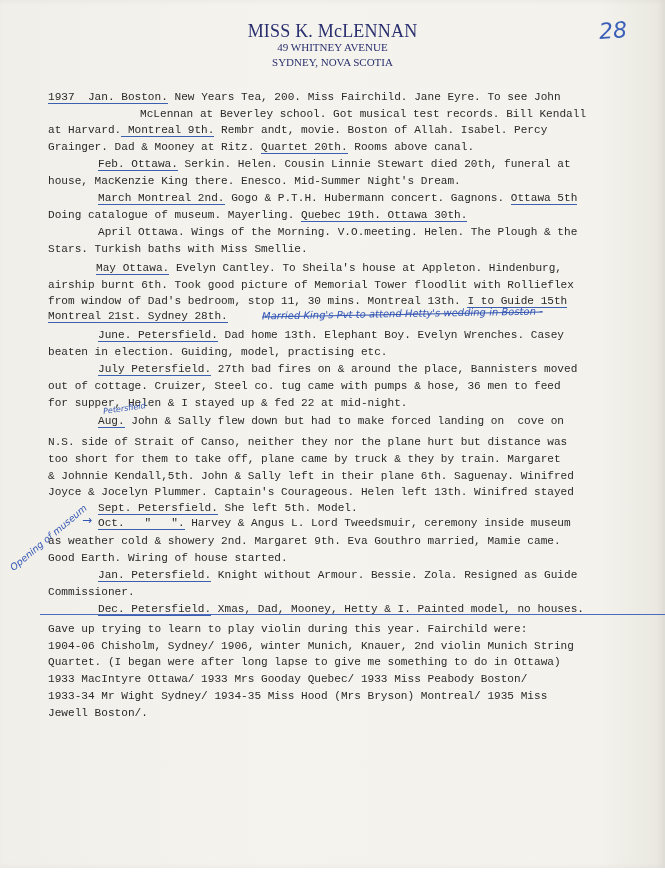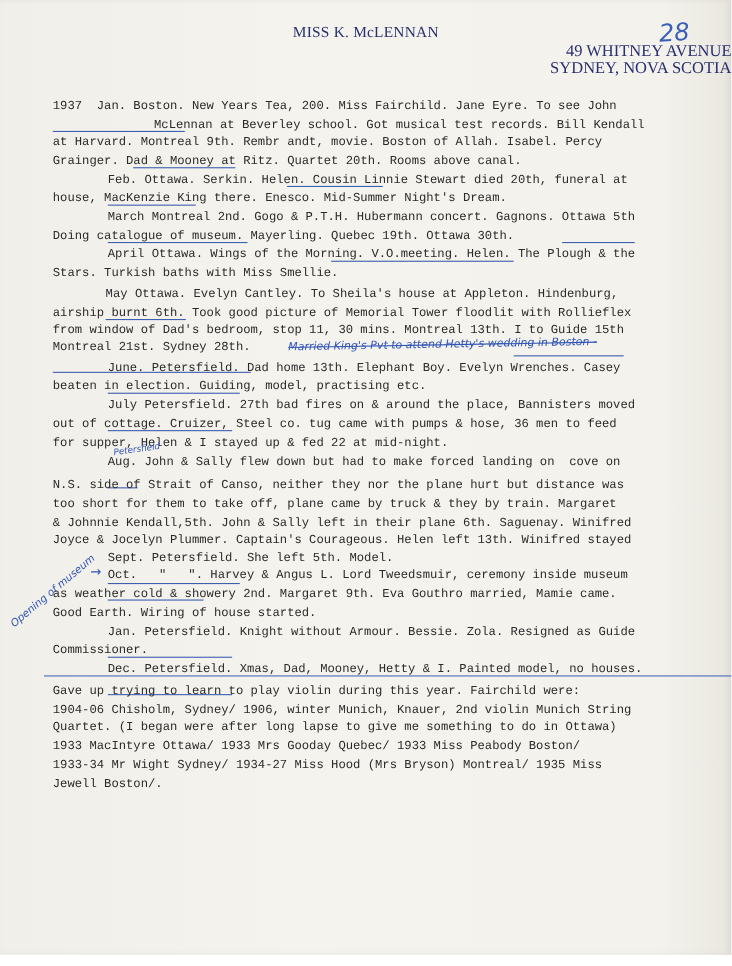--- a/index.html
+++ b/index.html
@@ -13,37 +13,37 @@
     width: 665px; height: 868px;
     background: linear-gradient(90deg, #f1efe9 0%, #f4f3ee 40%, #f3f2ec 90%, #e9e7e0 100%);
     box-shadow: inset -3px 0 6px rgba(0,0,0,0.06);
   }
   .letterhead {
     position: absolute; left: 0; top: 22px; width: 665px;
     text-align: center;
     font-family: "Liberation Serif", "DejaVu Serif", serif;
     color: #2a2f6e;
   }
-  .lh-name { font-size: 14px; letter-spacing: 0.2px; line-height: 18px; }
-  .lh-addr { font-size: 15px; line-height: 15px; text-align: right; }
+  .lh-name { font-size: 18px; letter-spacing: 0.2px; line-height: 18px; }
+  .lh-addr { font-size: 11px; line-height: 15px; }
   .page-num {
     position: absolute; left: 599px; top: 18px;
     font-family: "DejaVu Sans", sans-serif;
     font-size: 22px; color: #3b5fb8; font-style: italic;
     transform: rotate(-4deg);
   }
   .body {
     position: absolute; left: 0; top: 0;
     font-family: "Liberation Mono", "DejaVu Sans Mono", monospace;
     font-size: 11.1px; color: #2a2a2a;
   }
   .ln {
     position: absolute; white-space: pre; line-height: 14px;
   }
-  .u { border-bottom: 1.3px solid #3d5fb0; padding-bottom: 16px; }
+  .u { border-bottom: 1.3px solid #3d5fb0; padding-bottom: 0px; }
   .hw {
     position: absolute; font-family: "DejaVu Sans", sans-serif;
     color: #3356b5; font-style: italic; white-space: nowrap;
   }
   .strike { text-decoration: line-through; text-decoration-color: #3356b5; }
   .rule {
     position: absolute; height: 0; border-top: 1.3px solid #4a6bbd;
   }
 </style>
 </head>
@@ -106,15 +106,15 @@
   <div class="ln" style="left:98px;top:568px"><span class="u">Jan. Petersfield.</span><span> Knight without Armour. Bessie. Zola. Resigned as Guide</span></div>
   <div class="ln" style="left:48px;top:585px">Commissioner.</div>
 
   <div class="ln" style="left:98px;top:602px"><span class="u">Dec. Petersfield.</span><span> Xmas, Dad, Mooney, Hetty &amp; I. Painted model, no houses.</span></div>
   <div class="rule" style="left:40px;top:614px;width:625px"></div>
 
   <div class="ln" style="left:48px;top:622px">Gave up trying to learn to play violin during this year. Fairchild were:</div>
   <div class="ln" style="left:48px;top:639px">1904-06 Chisholm, Sydney/ 1906, winter Munich, Knauer, 2nd violin Munich String</div>
   <div class="ln" style="left:48px;top:655px">Quartet. (I began were after long lapse to give me something to do in Ottawa)</div>
   <div class="ln" style="left:48px;top:672px">1933 MacIntyre Ottawa/ 1933 Mrs Gooday Quebec/ 1933 Miss Peabody Boston/</div>
-  <div class="ln" style="left:48px;top:689px">1933-34 Mr Wight Sydney/ 1934-27 Miss Hood (Mrs Bryson) Montreal/ 1935 Miss</div>
+  <div class="ln" style="left:48px;top:689px">1933-34 Mr Wight Sydney/ 1934-35 Miss Hood (Mrs Bryson) Montreal/ 1935 Miss</div>
   <div class="ln" style="left:48px;top:706px">Jewell Boston/.</div>
 </div>
 
 </body></html>

